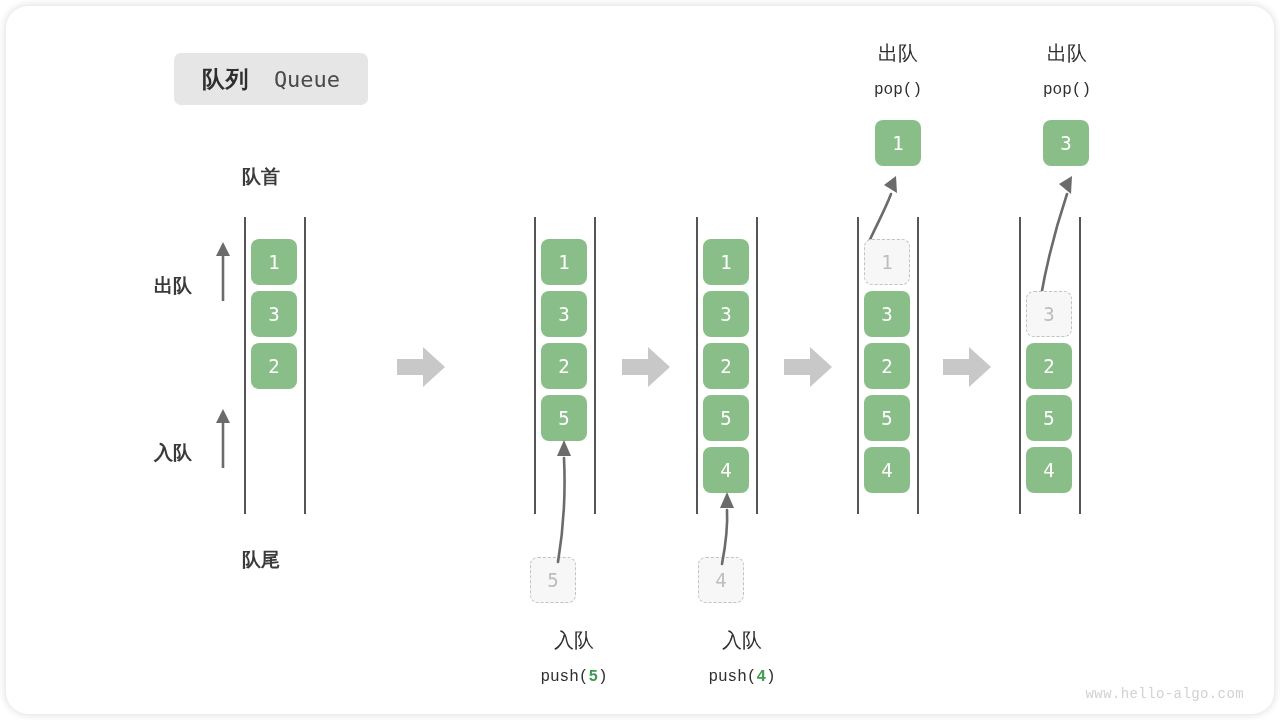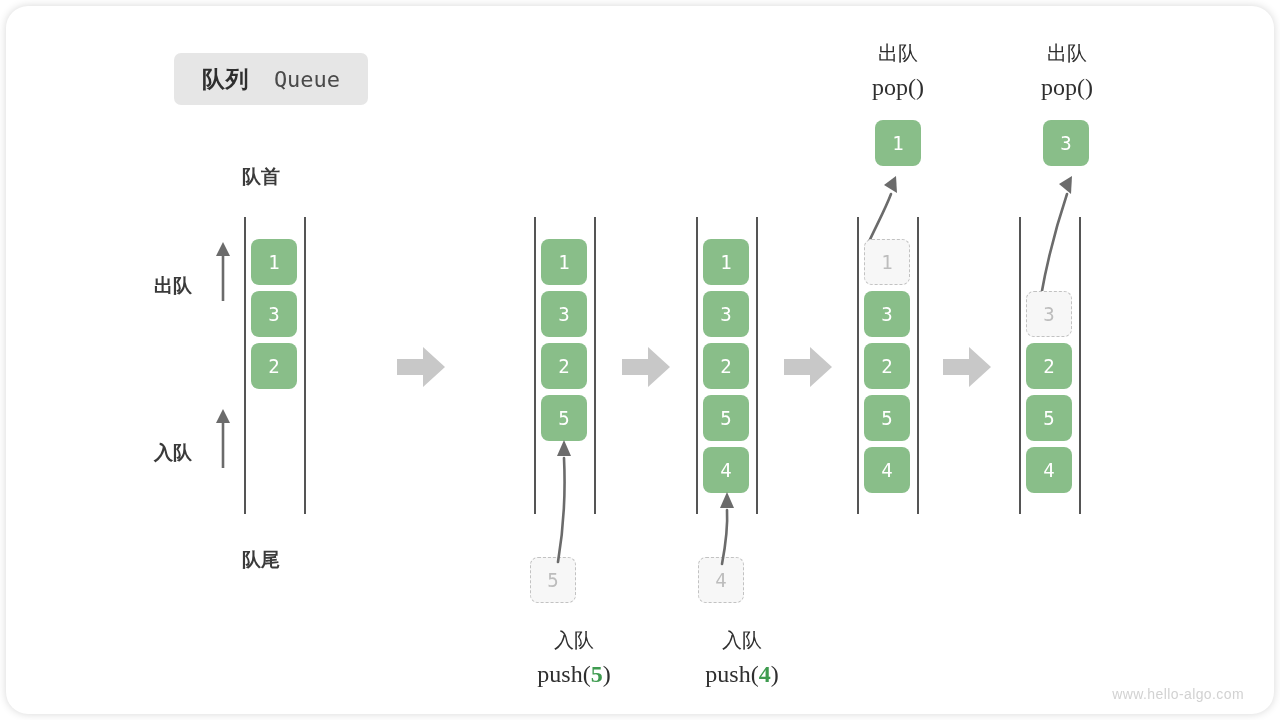--- a/index.html
+++ b/index.html
@@ -67,22 +67,22 @@
   .caption {
     position: absolute;
     font-size: 20px;
     color: #2f2f2f;
     white-space: nowrap;
     text-align: center;
     line-height: 34px;
   }
   .caption .cn { font-family: "Liberation Sans", "DejaVu Sans", sans-serif; }
   .caption .mono {
-    font-family: Liberation Serif, serif;
-    font-size: 24px;
+    font-family: Liberation Mono, monospace;
+    font-size: 16px;
     letter-spacing: 0px;
   }
   .caption .num { color: #3e9b4f; font-weight: bold; }
 
   
   .rail {
     position: absolute;
     width: 1.6px;
     background: #555555;
   }
@@ -115,21 +115,21 @@
   .blockarrow { position: absolute; }
 
   
   .curve { position: absolute; overflow: visible; }
 
   
   .watermark {
     position: absolute;
     right: 42px;
     bottom: 24px;
-    font-family: Liberation Sans, sans-serif;
+    font-family: Liberation Mono, monospace;
     font-size: 14px;
     color: #d2d2d2;
     letter-spacing: 0.4px;
     margin-left: 32px;
   }
 </style>
 </head>
 <body>
 
 <div id="card">

